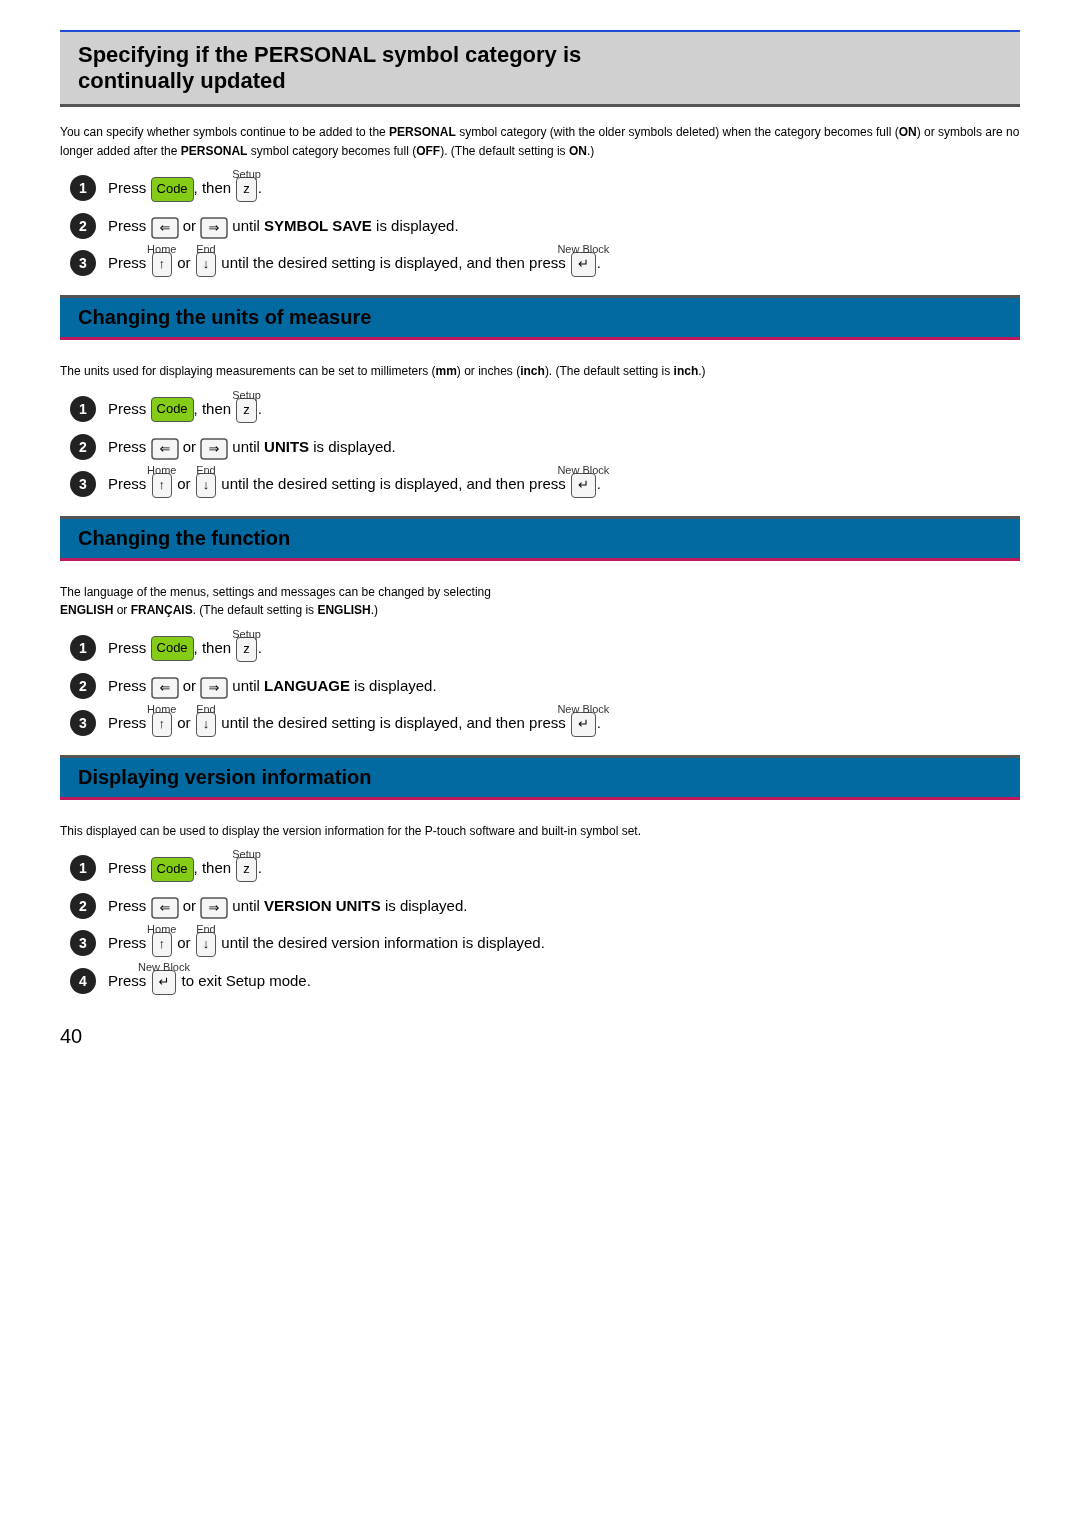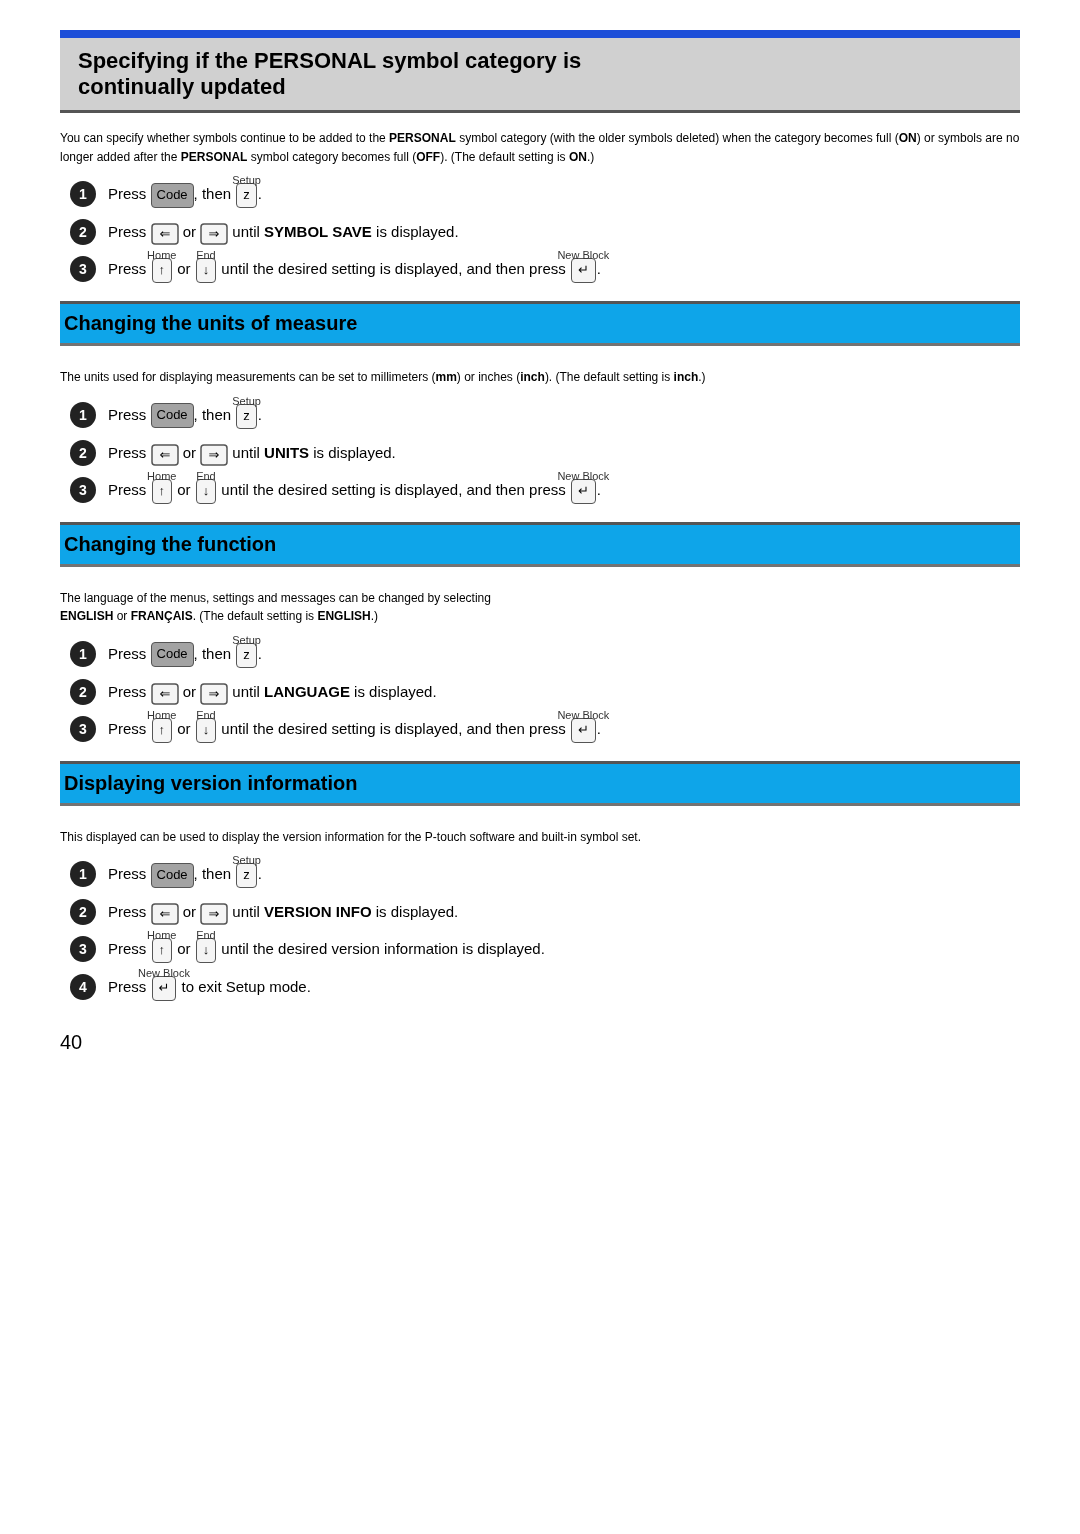--- a/index.html
+++ b/index.html
@@ -8,34 +8,34 @@
       font-family: Arial, Helvetica, sans-serif;
       font-size: 15px;
       color: #000;
       width: 1080px;
       min-height: 1534px;
       padding: 30px 60px 40px 60px;
     }
 
     .section-title-box {
       background: #d0d0d0;
-      border-top: 8px solid #1d4ed8;
+      border-top: 2px solid #1d4ed8;
       border-bottom: 3px solid #555;
       padding: 10px 18px;
       margin-bottom: 16px;
     }
     .section-title-box h1 {
       font-size: 22px;
       font-weight: bold;
     }
     .section-title-sub {
-      background: #0ea5e9;
+      background: #0369a1;
       border-top: 3px solid #555;
-      border-bottom: 3px solid #737373;
-      padding: 8px 4px;
+      border-bottom: 3px solid #be185d;
+      padding: 8px 18px;
       margin-bottom: 14px;
     }
     .section-title-sub h2 {
       font-size: 20px;
       font-weight: bold;
     }
 
     .body-text {
       font-size: 12px;
       line-height: 1.55;
@@ -73,21 +73,21 @@
 
     
     .key {
       display: inline-flex;
       align-items: center;
       justify-content: center;
       border: 1.5px solid #555;
       border-radius: 4px;
       padding: 1px 5px;
       font-size: 13px;
-      background: #a3a3a3;
+      background: #84cc16;
       font-family: Arial, sans-serif;
       vertical-align: middle;
     }
     .key-with-label {
       display: inline-block;
       position: relative;
       vertical-align: middle;
       margin: 0 1px;
     }
     .key-top-label {
@@ -356,21 +356,21 @@
             <text x="14" y="15" text-anchor="middle" font-size="13" font-family="Arial">⇐</text>
           </svg>
       </span>
       or
       <span class="arrow-key">
         <svg width="28" height="22" viewBox="0 0 28 22">
             <rect x="1" y="1" width="26" height="20" rx="3" fill="#f5f5f5" stroke="#555" stroke-width="1.5"></rect>
             <text x="14" y="15" text-anchor="middle" font-size="13" font-family="Arial">⇒</text>
           </svg>
       </span>
-      until <strong>VERSION INFO</strong> is displayed.
+      until <strong>VERSION UNITS</strong> is displayed.
     </span>
   </div>
   <div class="step">
     <span class="step-num">3</span>
     <span class="step-content">
       Press
       <span class="key-with-label">
         <span class="key-top-label">Home</span>
         <span class="key-main">↑</span>
       </span>

